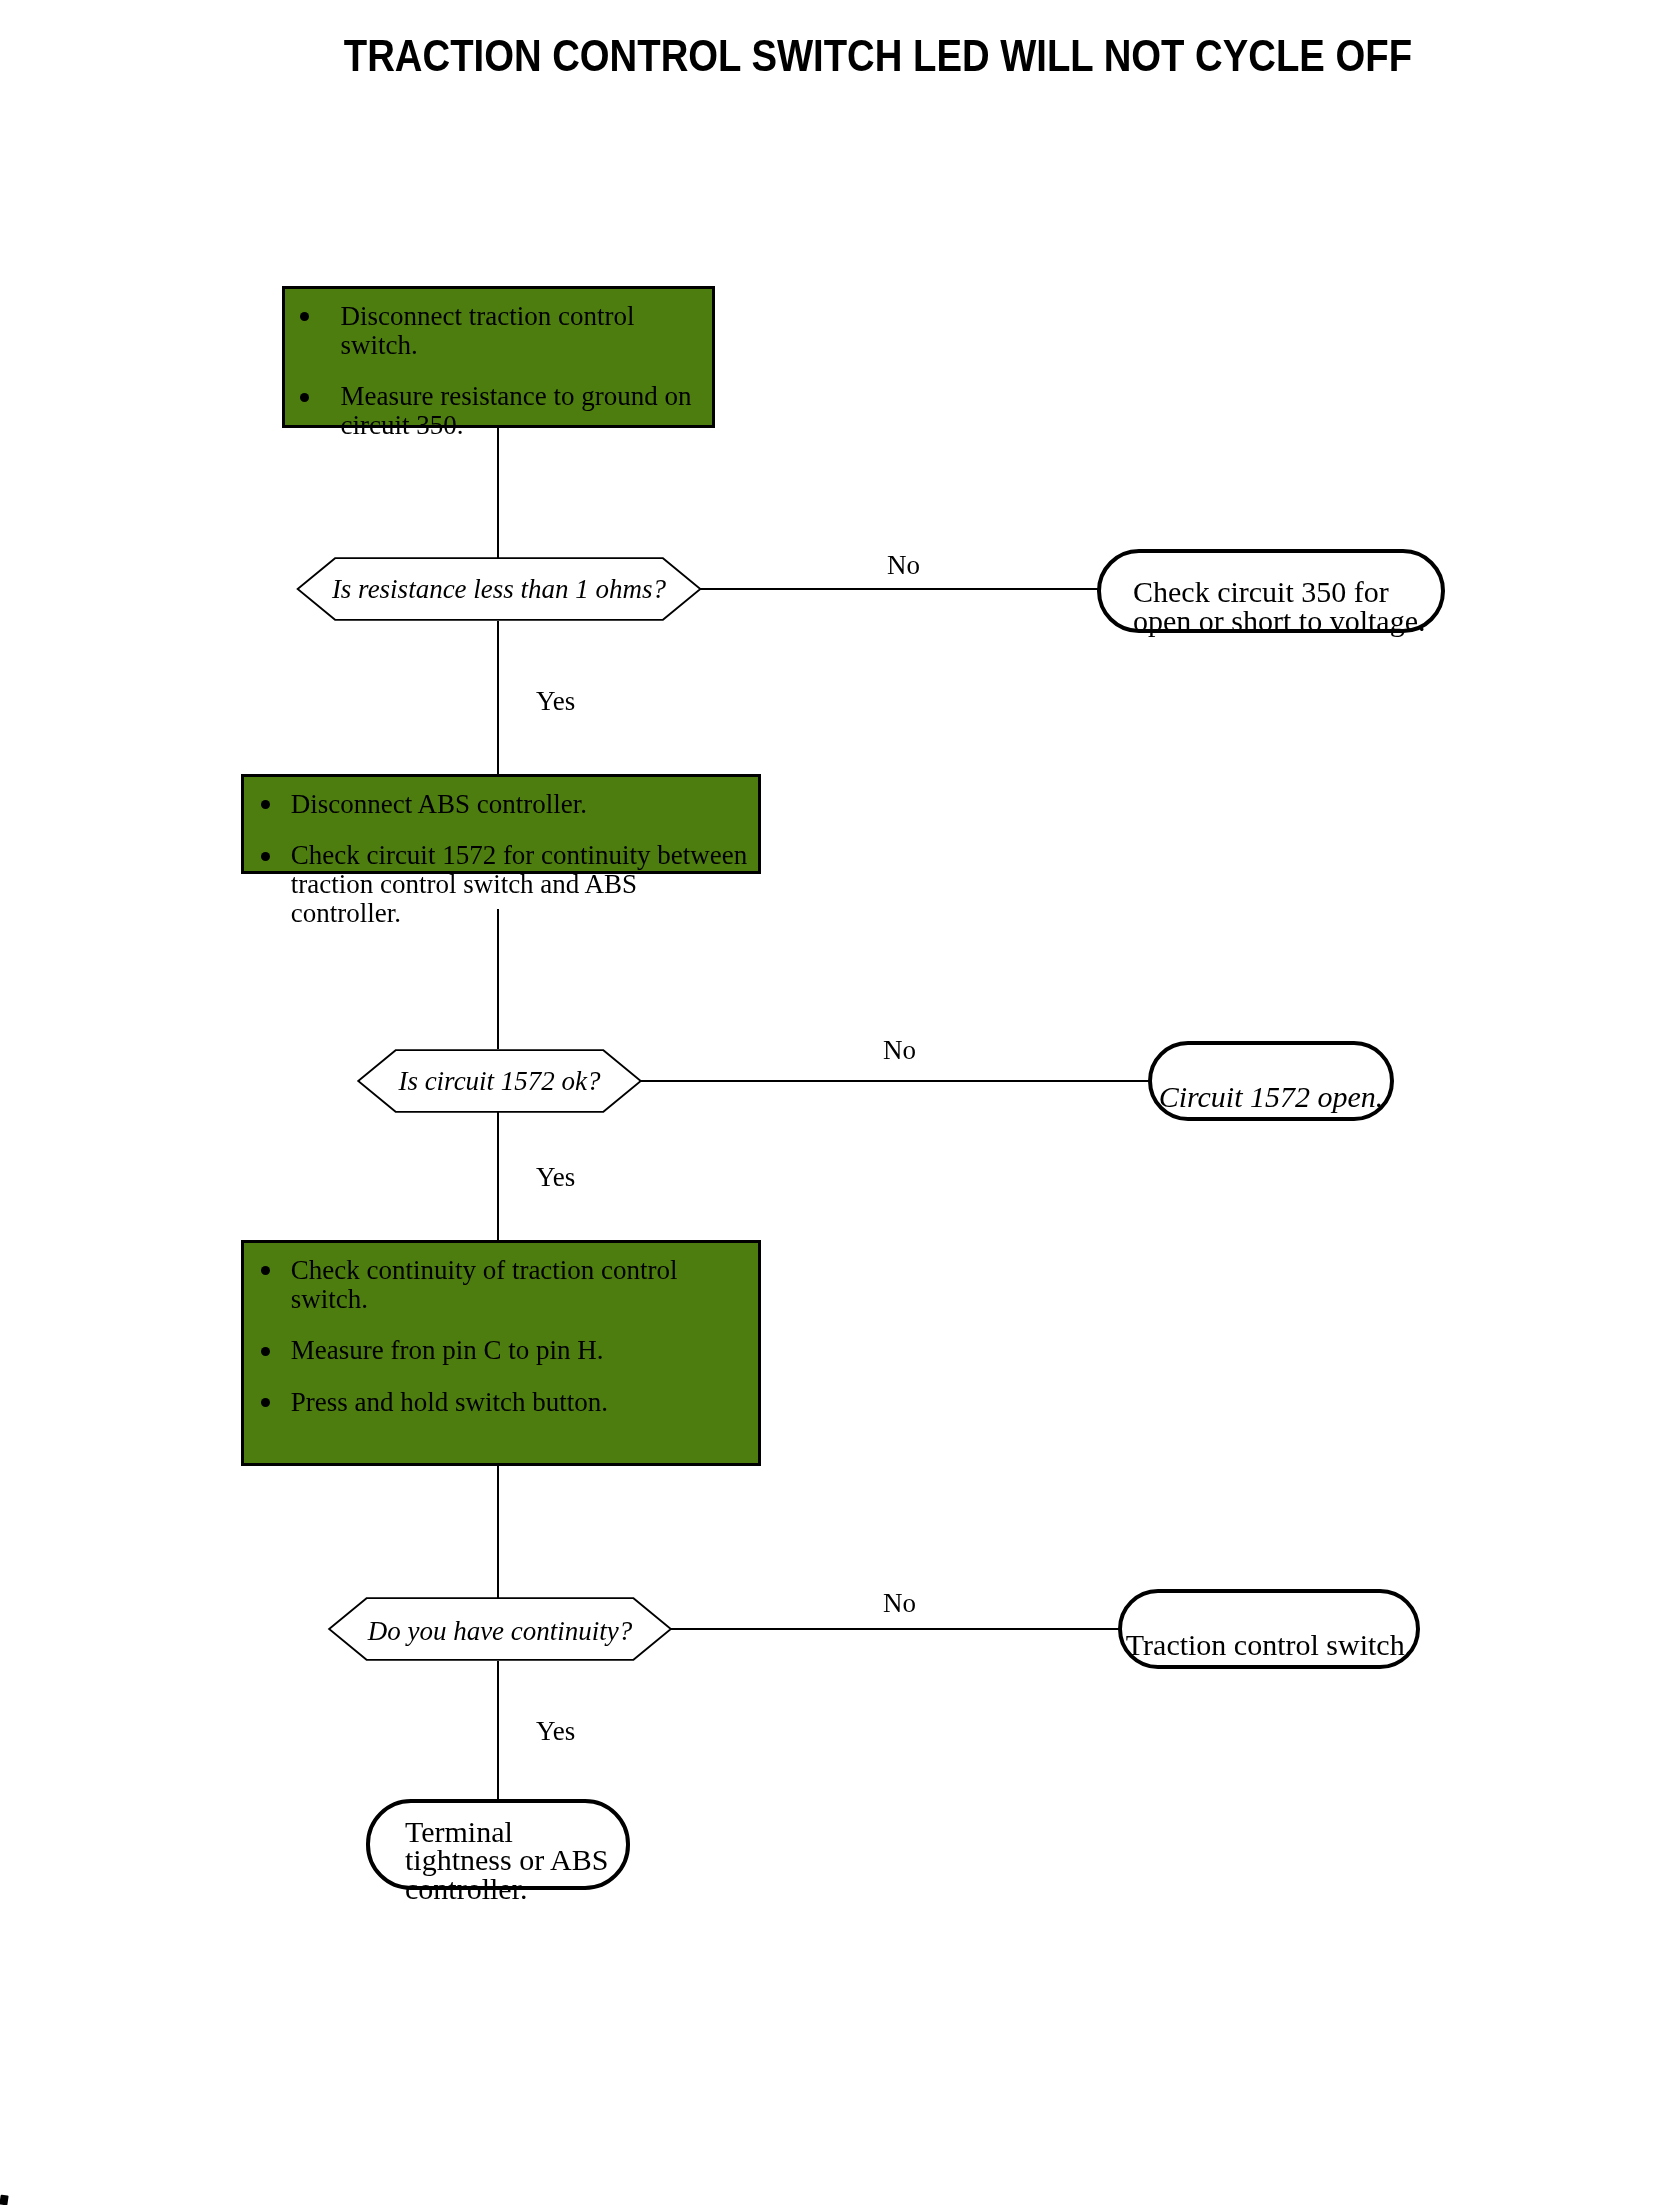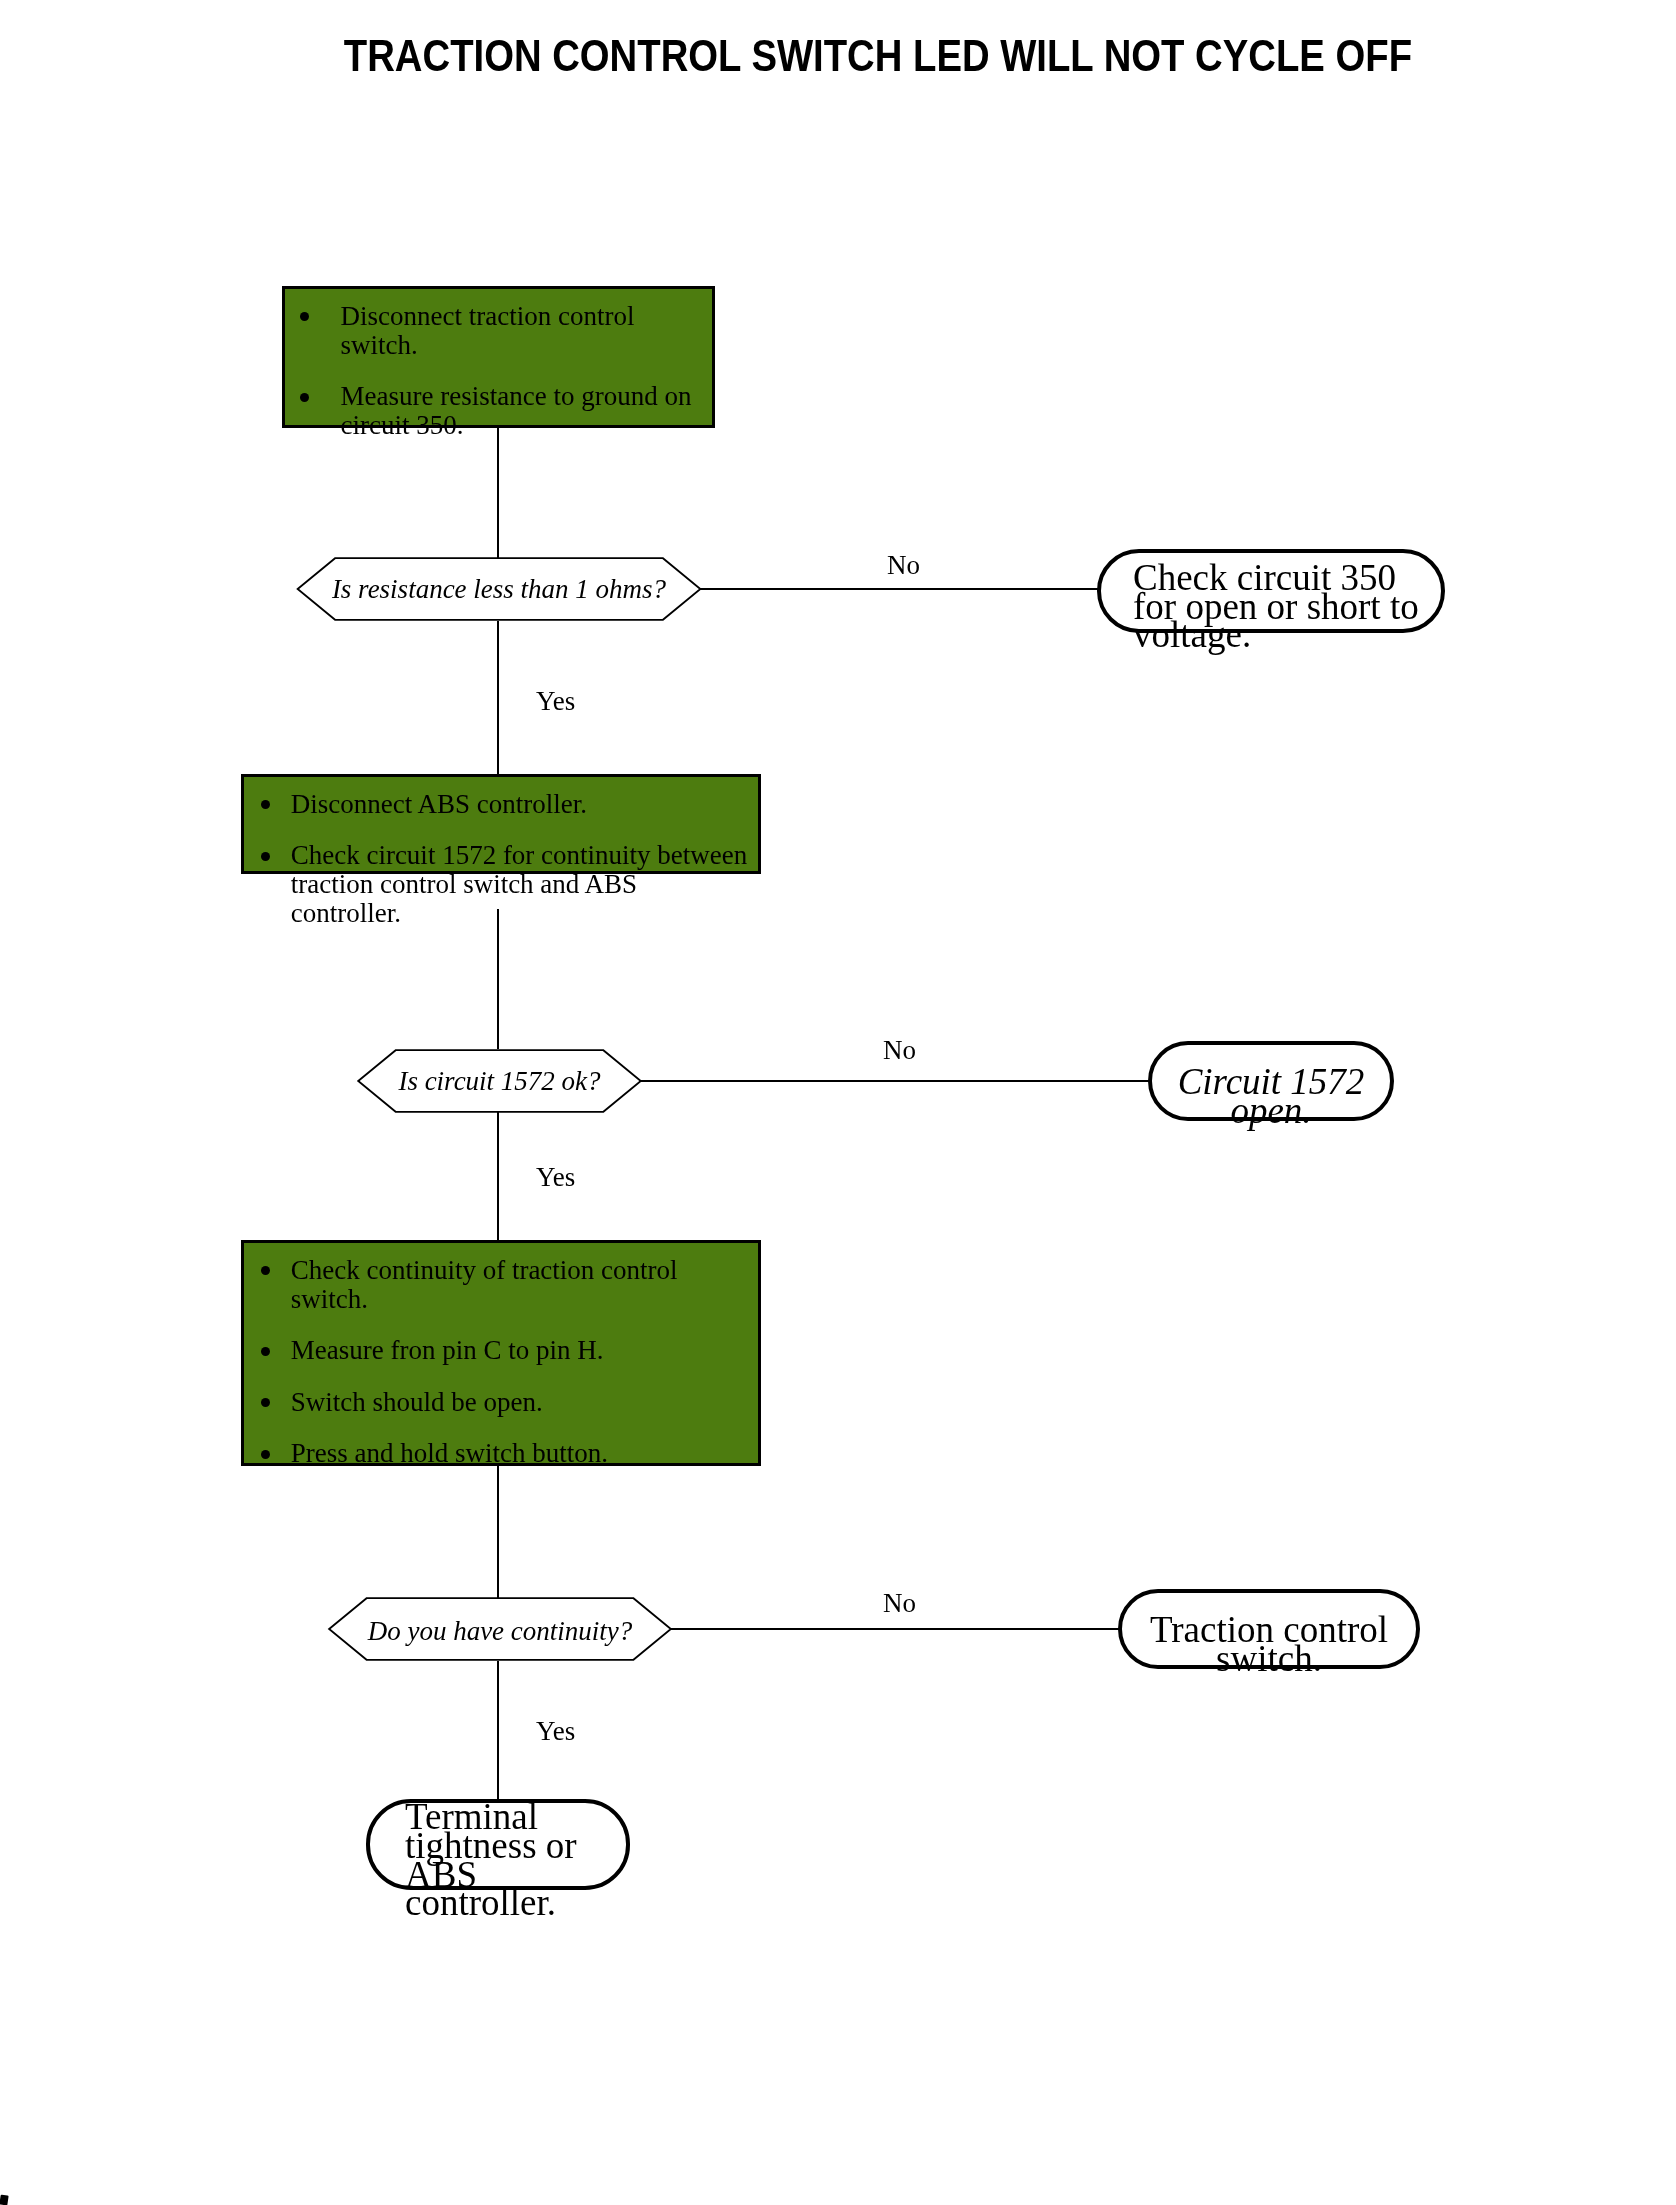--- a/index.html
+++ b/index.html
@@ -69,21 +69,21 @@
 
   
   .result {
     position: absolute;
     box-sizing: border-box;
     border: 4.9px solid #000;
     background: #fff;
     display: flex;
     align-items: center;
   }
-  .result-text { font-size: 37px; line-height: 28.6px; margin-top: 32px; }
+  .result-text { font-size: 30px; line-height: 28.6px; margin-top: 32px; }
   .oval1 { border-radius: 42px; }
   .oval1 .result-text { margin-left: 32px; max-width: 304px; text-align: left; }
   .oval2 { border-radius: 40px; justify-content: center; }
   .oval2 .result-text { text-align: center; font-style: italic; }
   .oval3 { border-radius: 40px; justify-content: center; }
   .oval3 .result-text { text-align: center; }
   .terminal { border-radius: 45px; }
   .terminal .result-text { margin-left: 35px; max-width: 207px; text-align: left; }
 
   
@@ -172,24 +172,20 @@
     <div class="bullet-row">
       <span class="dot"></span>
       <span class="bullet-text w-wide">Check continuity of traction control switch.</span>
     </div>
     <div class="bullet-row">
       <span class="dot"></span>
       <span class="bullet-text w-wide">Measure fron pin C to pin H.</span>
     </div>
     <div class="bullet-row">
       <span class="dot"></span>
-      <span class="bullet-text w-wide">Switch should be open.</span>
-    </div>
-    <div class="bullet-row">
-      <span class="dot"></span>
       <span class="bullet-text w-wide">Press and hold switch button.</span>
     </div>
   </div>
 
   <div class="vline" style="top:1464px; height:134px;"></div>
 
   <div class="decision" style="left:327px; top:1597px; width:346px; height:69px;">
     <svg width="346" height="64" viewBox="0 0 570 106">
       <polygon points="2,53 64,2 506,2 568,53 506,104 64,104" fill="#ffffff" stroke="#000000" stroke-width="3"></polygon>
     </svg>

